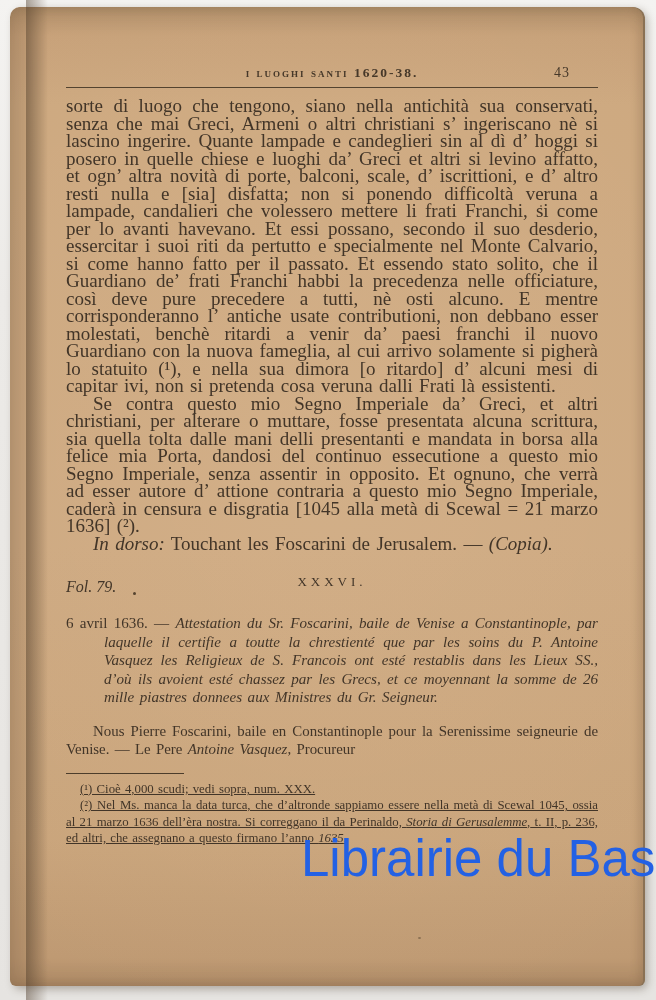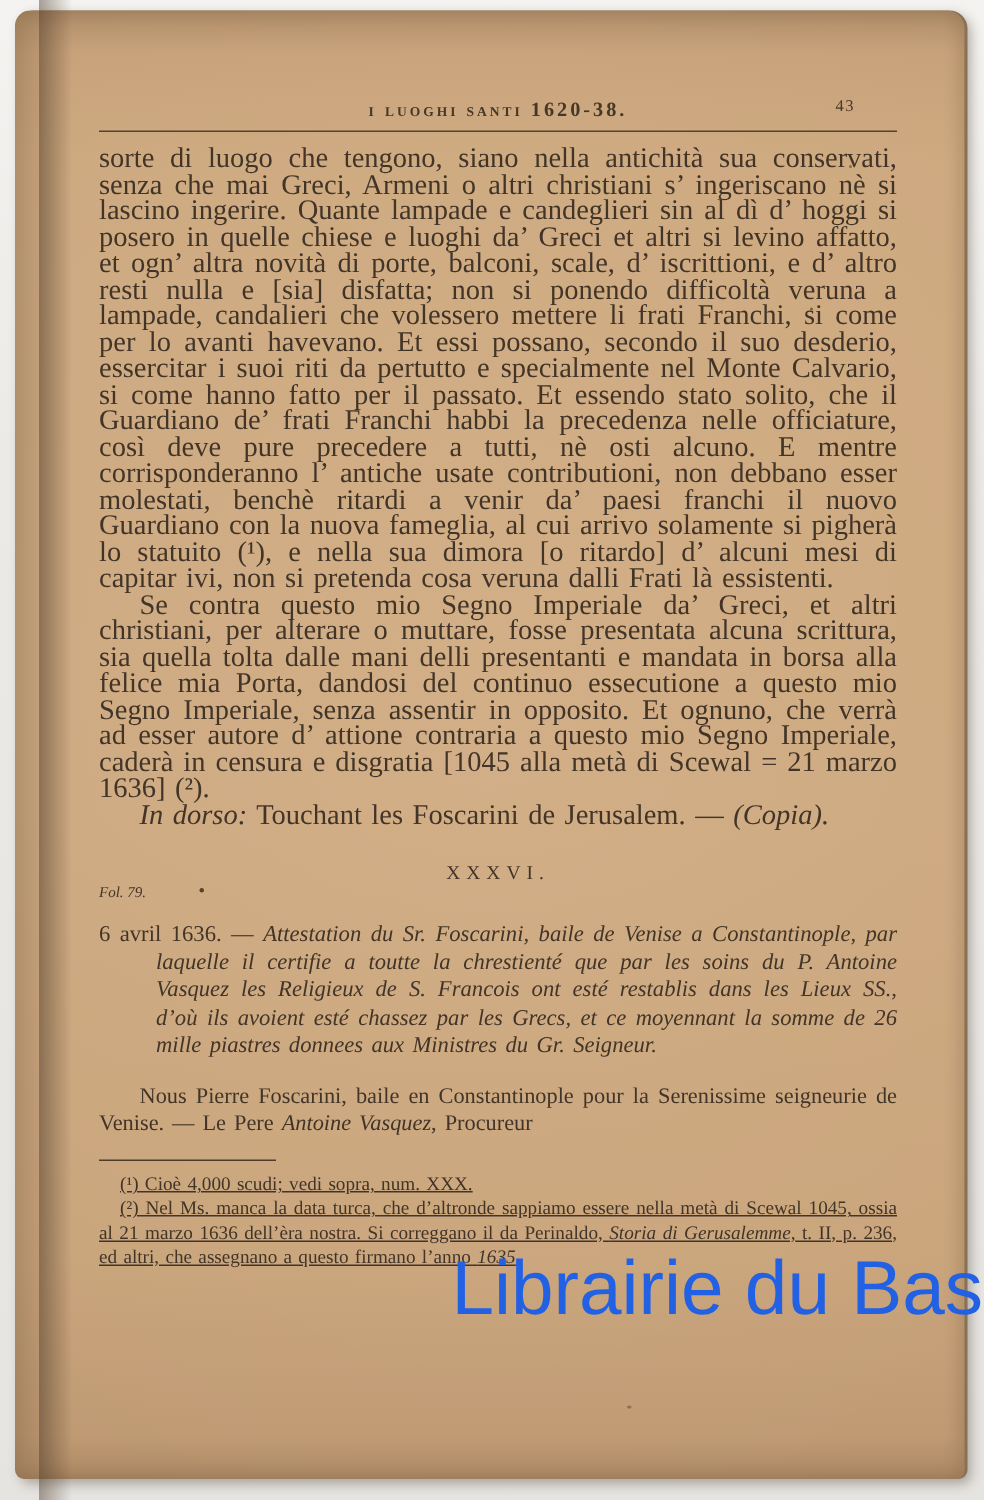--- a/index.html
+++ b/index.html
@@ -49,33 +49,33 @@
   .running-head{
     display:flex;align-items:baseline;justify-content:center;position:relative;
     margin-bottom:6px;
   }
   .running-title{
     font-size:13.5px;letter-spacing:2px;font-variant:small-caps;
     text-transform:lowercase;font-weight:bold;color:#463829;
   }
   .running-title .nums{font-variant:normal;}
   .page-number{
-    position:absolute;right:28px;top:0;font-size:11px;color:#463829;letter-spacing:1px;
+    position:absolute;right:28px;top:0;font-size:14px;color:#463829;letter-spacing:1px;
   }
   .head-rule{border:0;border-top:1.6px solid #53432f;margin:0 0 9px 0;}
 
   
   .body-text{font-size:19px;line-height:17.5px;text-align:justify;word-spacing:1.6px;}
   .body-text p{margin:0;}
   p.indent{text-indent:27px;}
   .it{font-style:italic;}
 
   
   .section-row{position:relative;height:22px;margin-top:22px;}
-  .folio{position:absolute;left:0;top:16px;font-style:italic;font-size:10px;}
+  .folio{position:absolute;left:0;top:4px;font-style:italic;font-size:16px;}
   .section-number{
     position:absolute;left:0;right:0;top:0;text-align:center;
     font-size:13px;letter-spacing:4px;color:#423528;
   }
 
   
   .entry{
     margin-top:18px;font-size:15.1px;line-height:18.6px;text-align:justify;
     padding-left:38px;text-indent:-38px;word-spacing:1.8px;
   }

